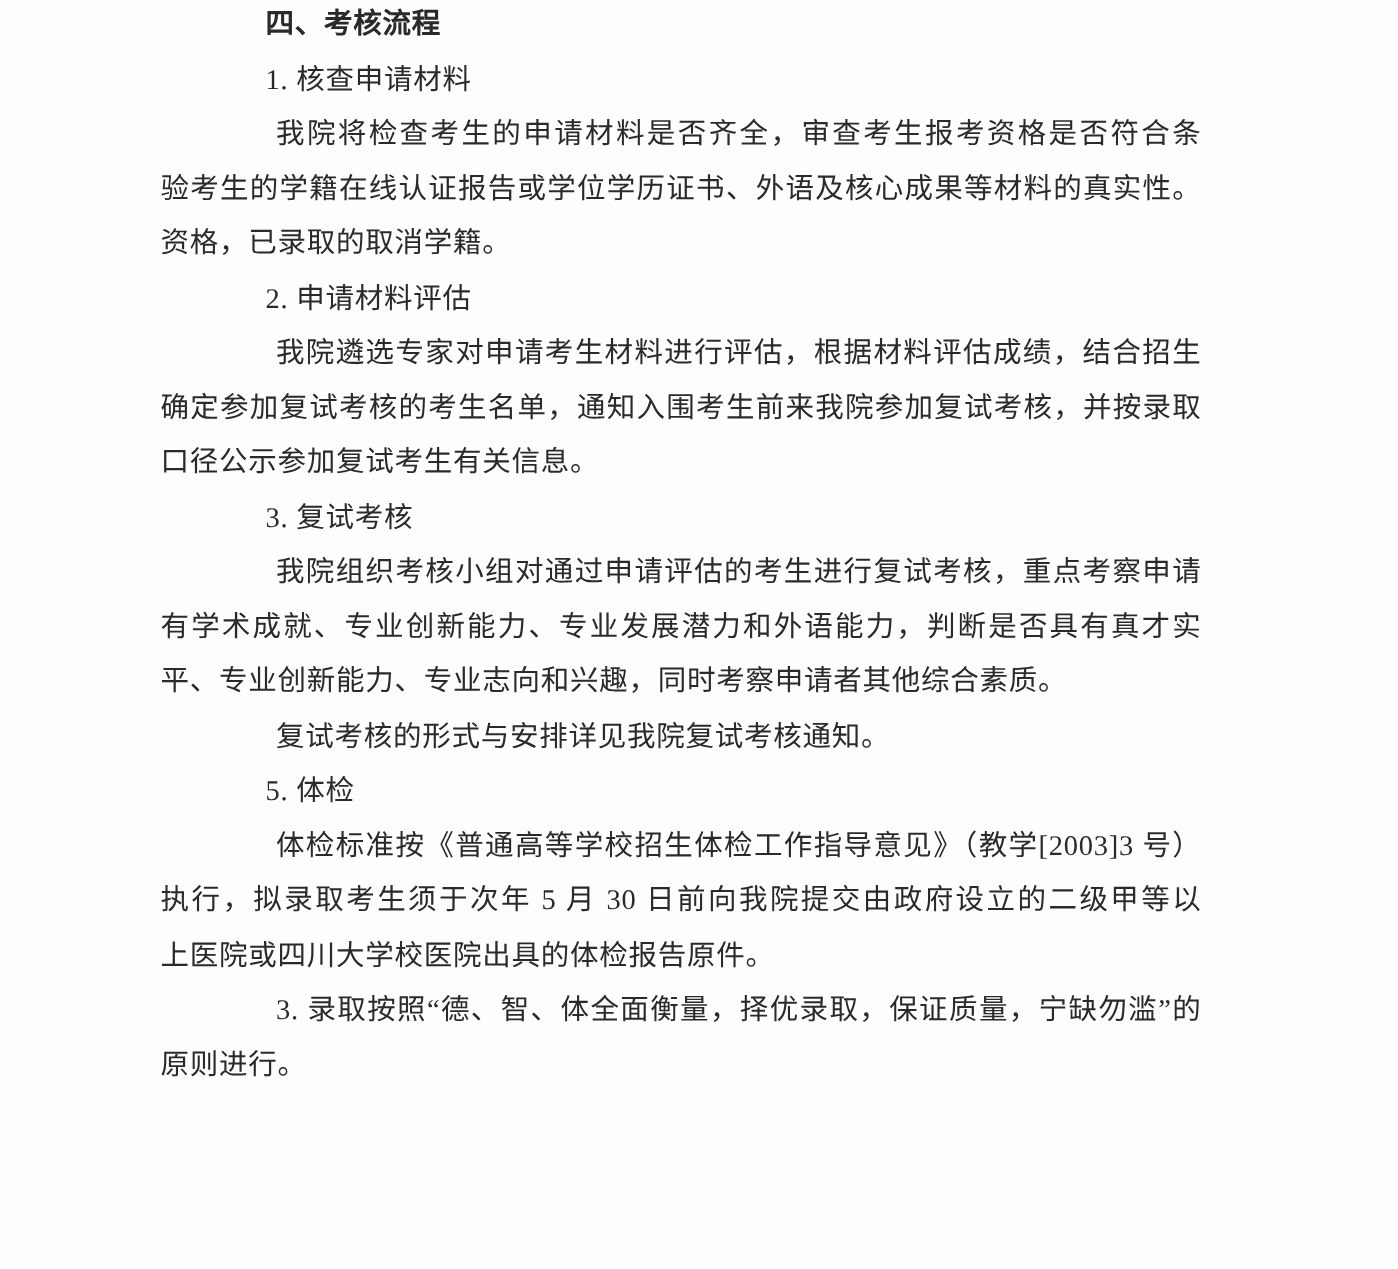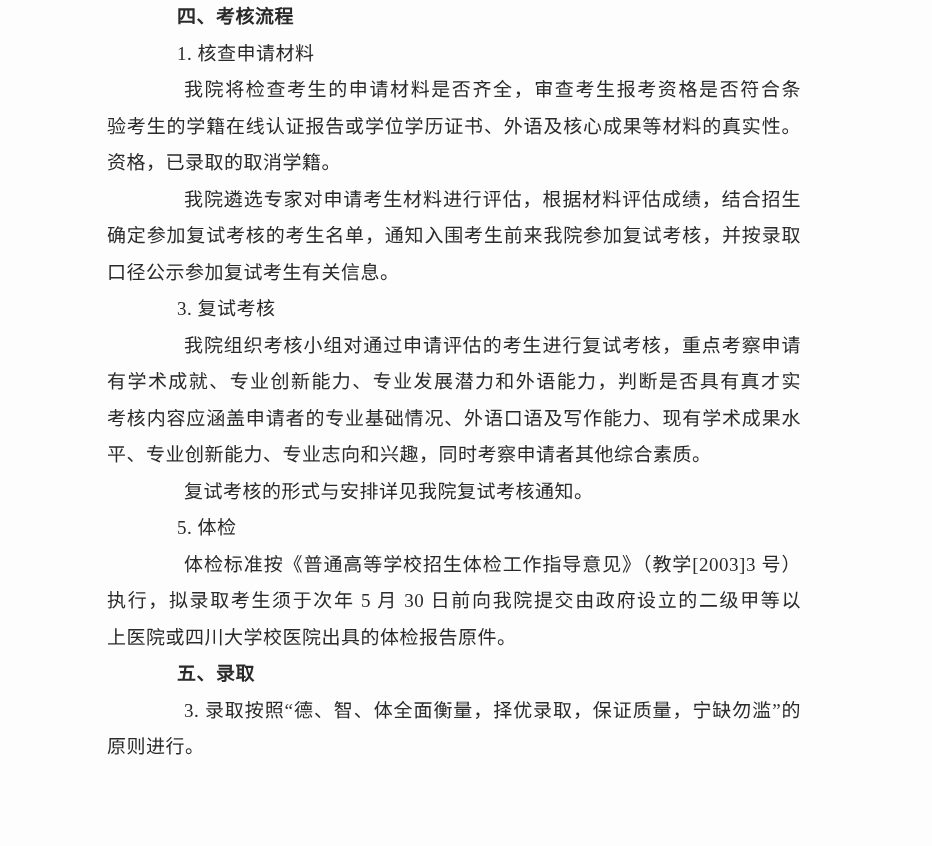--- a/index.html
+++ b/index.html
@@ -42,30 +42,29 @@
 </head>
 <body>
 
 <div class="page" style="background: rgb(253, 253, 253); color: rgb(42, 42, 42);">
   <div class="content" id="doc-content">
       <div class="line section-title indent-heading">四、考核流程</div>
       <div class="line item-title indent-heading">1. 核查申请材料</div>
       <div class="line paragraph indent-first justify">我院将检查考生的申请材料是否齐全，审查考生报考资格是否符合条件，查</div>
       <div class="line paragraph justify">验考生的学籍在线认证报告或学位学历证书、外语及核心成果等材料的真实性。</div>
       <div class="line paragraph">资格，已录取的取消学籍。</div>
+      <div class="line item-title indent-heading">2. 申请材料评估</div>
       <div class="line paragraph indent-first justify">我院遴选专家对申请考生材料进行评估，根据材料评估成绩，结合招生规模，</div>
       <div class="line paragraph justify">确定参加复试考核的考生名单，通知入围考生前来我院参加复试考核，并按录取</div>
       <div class="line paragraph">口径公示参加复试考生有关信息。</div>
       <div class="line item-title indent-heading">3. 复试考核</div>
       <div class="line paragraph indent-first justify">我院组织考核小组对通过申请评估的考生进行复试考核，重点考察申请者已</div>
       <div class="line paragraph justify">有学术成就、专业创新能力、专业发展潜力和外语能力，判断是否具有真才实学。</div>
-      <div class="line paragraph justify">考核内容应涵盖申请者的专业基础情况、外语口语及写作能力、现有学术成果水</div>
       <div class="line paragraph">平、专业创新能力、专业志向和兴趣，同时考察申请者其他综合素质。</div>
       <div class="line paragraph indent-first">复试考核的形式与安排详见我院复试考核通知。</div>
       <div class="line item-title indent-heading">5. 体检</div>
       <div class="line paragraph indent-first justify">体检标准按《普通高等学校招生体检工作指导意见》（教学[2003]3 号）</div>
       <div class="line paragraph justify">执行，拟录取考生须于次年 5 月 30 日前向我院提交由政府设立的二级甲等以</div>
       <div class="line paragraph">上医院或四川大学校医院出具的体检报告原件。</div>
-      <div class="line section-title indent-heading">五、录取</div>
       <div class="line paragraph indent-first justify">3. 录取按照“德、智、体全面衡量，择优录取，保证质量，宁缺勿滥”的</div>
       <div class="line paragraph">原则进行。</div>
     </div>
 </div>
 
 </body></html>

